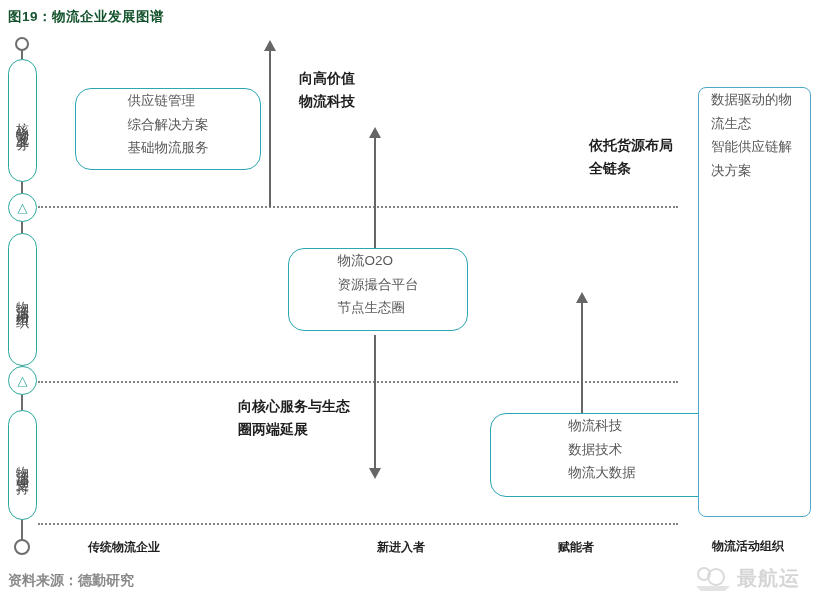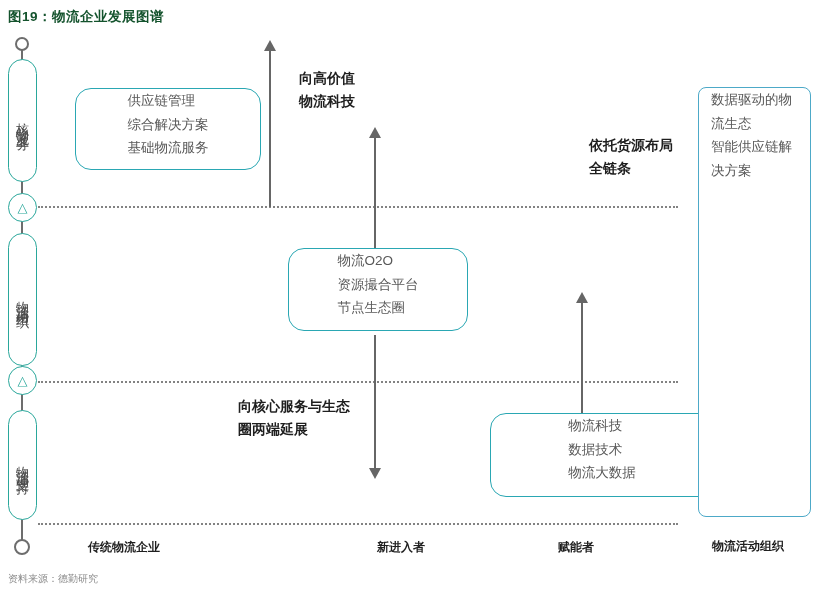--- a/index.html
+++ b/index.html
@@ -47,21 +47,21 @@
     content:""; position:absolute; top:-10px; left:-5px;
     border-left:6px solid transparent; border-right:6px solid transparent; border-bottom:11px solid #666;
   }
   .arrow.down::after {
     content:""; position:absolute; bottom:-10px; left:-5px;
     border-left:6px solid transparent; border-right:6px solid transparent; border-top:11px solid #666;
   }
 
   .anno { position:absolute; font-size:14px; font-weight:bold; color:#1f1f1f; white-space:pre-line; line-height:1.65; }
   .cat-label { position:absolute; font-size:12px; font-weight:bold; color:#1f1f1f; }
-  .source { position:absolute; left:8px; top:572px; font-size:10px; color:#8a8a8a; }
+  .source { position:absolute; left:8px; top:572px; font-size:14px; color:#8a8a8a;font-weight:bold; }
 
   .watermark { position:absolute; left:692px; top:564px; display:flex; align-items:center; gap:3px; }
   .watermark .wm-text { font-size:20px; font-weight:bold; color:#d6d6d6; letter-spacing:1px; }
 </style>
 </head>
 <body>
 
 <div id="stage">
 
   <div class="title">图19：物流企业发展图谱</div>
@@ -122,14 +122,24 @@
   <div class="anno" style="left:238px; top:395px;">向核心服务与生态
 圈两端延展</div>
 
   <div class="cat-label" style="left:88px;  top:539px;">传统物流企业</div>
   <div class="cat-label" style="left:345px; top:539px;margin-left:32px;">新进入者</div>
   <div class="cat-label" style="left:558px; top:539px;">赋能者</div>
   <div class="cat-label" style="left:712px; top:538px;">物流活动组织</div>
 
   <div class="source">资料来源：德勤研究</div>
 
+  <div class="watermark">
+    <svg width="42" height="28" viewBox="0 0 42 28">
+      <g fill="none" stroke="#dadada" stroke-width="2">
+        <circle cx="12" cy="10" r="6"></circle>
+        <circle cx="24" cy="13" r="8"></circle>
+        <path d="M4 22 L38 22 L33 27 L9 27 Z" fill="#e3e3e3" stroke="none"></path>
+      </g>
+    </svg>
+    <span class="wm-text">最航运</span>
+  </div>
 
 </div>
 
 </body></html>

